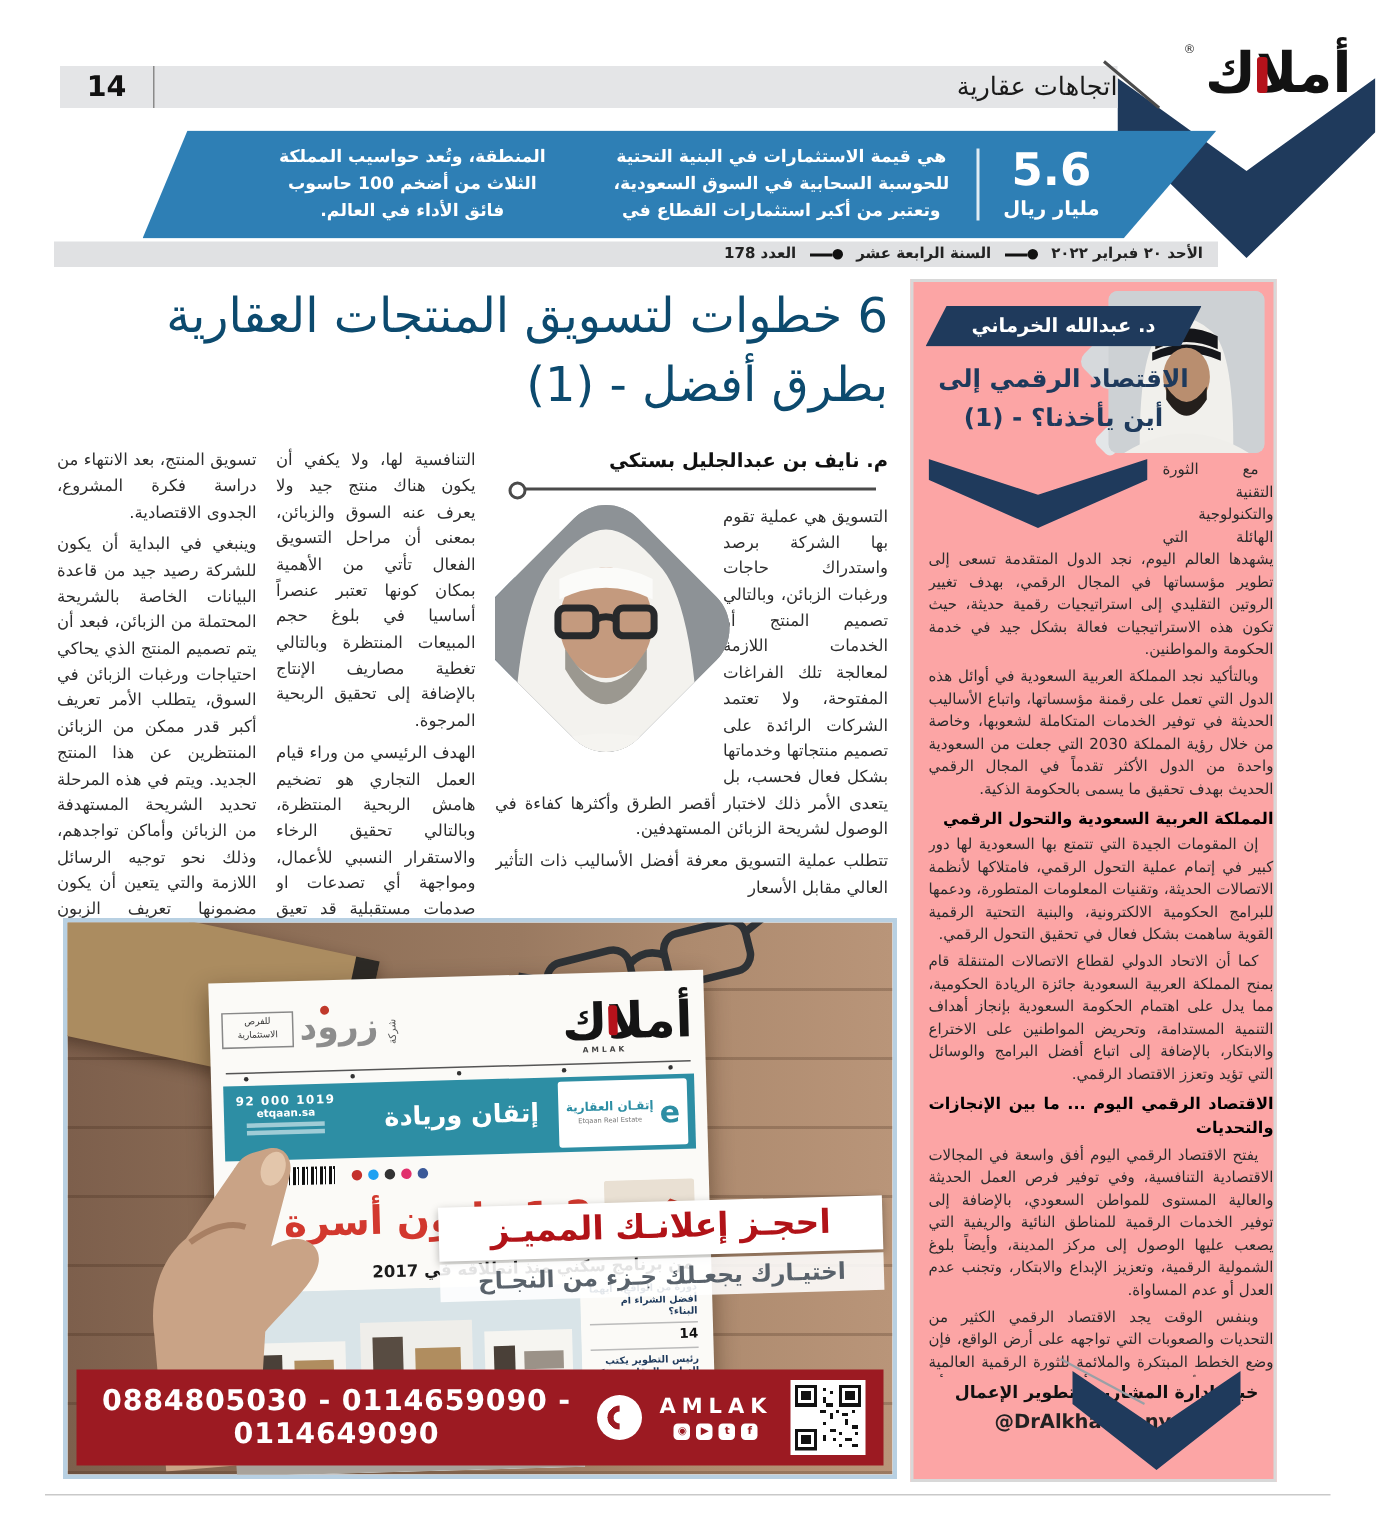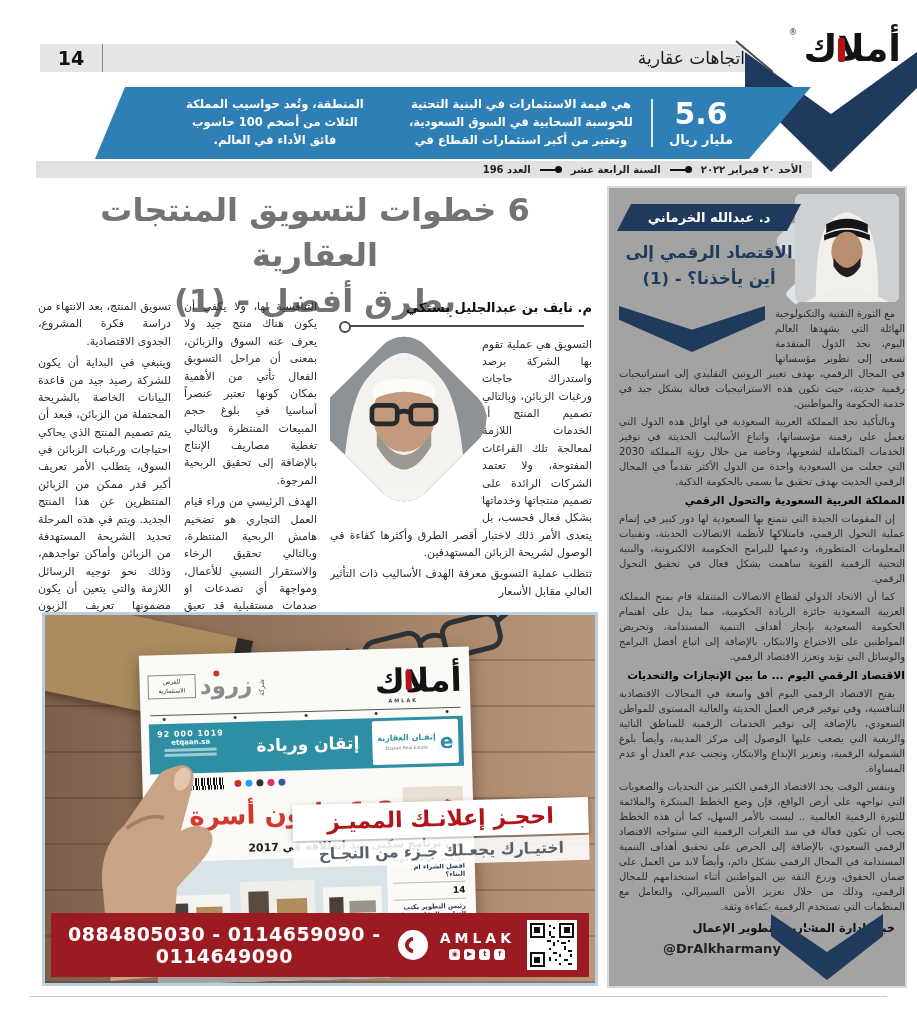--- a/index.html
+++ b/index.html
@@ -28,39 +28,39 @@
   .stat-text.a{width:228px;}
   .stat-text.b{width:196px;margin-right:18px;}
 
   
   .dateline{position:absolute;left:36px;top:161px;width:776px;height:17px;background:#e0e1e3;display:flex;direction:rtl;align-items:center;gap:9px;padding:0 10px;box-sizing:border-box;font-size:10px;font-weight:bold;color:#222;}
   .dl-sep{display:flex;direction:rtl;align-items:center;width:22px;}
   .dl-dot{width:7px;height:7px;border-radius:50%;background:#111;}
   .dl-dash{flex:1;height:2px;background:#111;}
 
   
-  .headline{position:absolute;left:38px;top:188px;width:554px;text-align:center;font-weight:bold;color:#737373;direction:rtl;}
+  .headline{position:absolute;left:38px;top:188px;width:554px;font-weight:normal;color:#0c4a6e;direction:rtl;}
   .hl1{font-size:32px;line-height:1.4;}
   .hl2{font-size:32px;margin-top:4px;}
 
   
   .article-cols{position:absolute;left:38px;top:298px;width:554px;height:314px;display:flex;direction:rtl;gap:13px;overflow:hidden;font-size:11px;line-height:1.58;color:#2d2d2d;text-align:justify;}
   .article-cols p{margin:0 0 4px;}
   .col1{width:262px;flex:none;overflow:hidden;}
   .col2,.col3{width:133px;flex:none;overflow:hidden;}
   .author-name{font-weight:bold;font-size:13px;text-align:right;color:#111;}
   .author-rule{position:relative;height:2px;background:#4a4a4a;width:90%;margin:6px 8px 9px 0;}
   .author-rule-circle{position:absolute;left:-9px;top:-4px;width:8px;height:8px;border:2px solid #4a4a4a;border-radius:50%;background:#fff;}
   .photo-float{float:left;width:150px;height:170px;margin:6px 2px 2px 0;position:relative;}
   .diamond{position:absolute;left:7px;top:10px;width:134px;height:134px;border-radius:30px;transform:rotate(45deg);overflow:hidden;background:linear-gradient(135deg,#a7abae,#74797e);}
   .diamond-corner{position:absolute;left:-26px;bottom:-26px;width:74px;height:74px;background:#24405e;}
   .diamond-face{position:absolute;inset:0;transform:rotate(-45deg) scale(1.45);}
 
   
-  .opinion{position:absolute;left:607px;top:186px;width:300px;height:802px;border:2px solid #d8d8d8;background:#a3a3a3;box-sizing:border-box;}
+  .opinion{position:absolute;left:607px;top:186px;width:244px;height:802px;border:2px solid #d8d8d8;background:#fca5a5;box-sizing:border-box;}
   .op-photo-wrap{position:absolute;right:6px;top:6px;width:104px;height:108px;}
   .op-deco1{position:absolute;left:-15px;top:32px;width:30px;height:30px;background:#d6d9dc;border-radius:7px;transform:rotate(45deg);}
   .op-deco2{position:absolute;left:-7px;bottom:0;width:16px;height:16px;background:#e3e6e8;border-radius:4px;transform:rotate(45deg);}
   .op-photo{position:absolute;inset:0;border-radius:6px;overflow:hidden;background:#cfd3d6;}
   .op-banner{position:absolute;left:8px;top:16px;width:184px;height:27px;background:#1f3a5c;color:#fff;font-weight:bold;font-size:13px;display:flex;align-items:center;justify-content:center;direction:rtl;clip-path:polygon(14px 0,100% 0,calc(100% - 14px) 100%,0 100%);}
   .op-title{position:absolute;left:8px;top:52px;width:184px;text-align:center;font-weight:bold;font-size:16.5px;color:#1e3a5c;line-height:1.55;direction:rtl;}
   .op-body{position:absolute;left:10px;right:0;top:118px;height:612px;overflow:hidden;direction:rtl;text-align:justify;font-size:10px;line-height:1.5;color:#2c2c2c;}
   .op-body p{margin:0 0 3px;text-indent:10px;}
   .op-chevron-float{float:left;width:146px;height:46px;margin:0 10px 8px 0;}
   .op-h{font-weight:bold;color:#000;font-size:10.8px;margin:4px 0 2px;}
@@ -159,21 +159,21 @@
   <span>الأحد ٢٠ فبراير ٢٠٢٢</span>
   <span class="dl-sep">
       <span class="dl-dot"></span>
       <span class="dl-dash"></span>
     </span>
   <span>السنة الرابعة عشر</span>
   <span class="dl-sep">
       <span class="dl-dot"></span>
       <span class="dl-dash"></span>
     </span>
-  <span>العدد 196</span>
+  <span>العدد 178</span>
 </div>
 
 <div class="headline">
   <div class="hl1">6 خطوات لتسويق المنتجات العقارية</div>
   <div class="hl2">بطرق أفضل - (1)</div>
 </div>
 
 <div class="article-cols">
   <div class="col1">
     <div class="author-name">م. نايف بن عبدالجليل بستكي</div>
@@ -194,21 +194,21 @@
               <rect x="53.5" y="43" width="13" height="9.5" rx="2.5"></rect>
               <path d="M46.5,47 Q50,45 53.5,47"></path>
             </g>
             <path d="M36,57 Q50,80 64,57 L64,64 Q50,88 36,64 Z" fill="#9b9890"></path>
             <path d="M8,100 Q50,72 92,100 Z" fill="#f5f4f0"></path>
           </svg>
         </div>
       </div>
     </div>
     <p>التسويق هي عملية تقوم بها الشركة برصد واستدراك حاجات ورغبات الزبائن، وبالتالي تصميم المنتج أو الخدمات اللازمة لمعالجة تلك الفراغات المفتوحة، ولا تعتمد الشركات الرائدة على تصميم منتجاتها وخدماتها بشكل فعال فحسب، بل يتعدى الأمر ذلك لاختبار أقصر الطرق وأكثرها كفاءة في الوصول لشريحة الزبائن المستهدفين.</p>
-    <p>تتطلب عملية التسويق معرفة الهدف الأساليب ذات التأثير العالي مقابل الأسعار</p>
+    <p>تتطلب عملية التسويق معرفة أفضل الأساليب ذات التأثير العالي مقابل الأسعار</p>
   </div>
   <div class="col2">
     <p>التنافسية لها، ولا يكفي أن يكون هناك منتج جيد ولا يعرف عنه السوق والزبائن، بمعنى أن مراحل التسويق الفعال تأتي من الأهمية بمكان كونها تعتبر عنصراً أساسيا في بلوغ حجم المبيعات المنتظرة وبالتالي تغطية مصاريف الإنتاج بالإضافة إلى تحقيق الربحية المرجوة.</p>
     <p>الهدف الرئيسي من وراء قيام العمل التجاري هو تضخيم هامش الربحية المنتظرة، وبالتالي تحقيق الرخاء والاستقرار النسبي للأعمال، ومواجهة أي تصدعات او صدمات مستقبلية قد تعيق العمل. وسنطرح في هذا العدد والأعداد التالية أهم الخطوات التي يجب إتباعها عند</p>
   </div>
   <div class="col3">
     <p>تسويق المنتج، بعد الانتهاء من دراسة فكرة المشروع، الجدوى الاقتصادية.</p>
     <p>وينبغي في البداية أن يكون للشركة رصيد جيد من قاعدة البيانات الخاصة بالشريحة المحتملة من الزبائن، فبعد أن يتم تصميم المنتج الذي يحاكي احتياجات ورغبات الزبائن في السوق، يتطلب الأمر تعريف أكبر قدر ممكن من الزبائن المنتظرين عن هذا المنتج الجديد. ويتم في هذه المرحلة تحديد الشريحة المستهدفة من الزبائن وأماكن تواجدهم، وذلك نحو توجيه الرسائل اللازمة والتي يتعين أن يكون مضمونها تعريف الزبون بالمنتج والإضافات التي يحققها له. فكما هو معلوم بأن ازدياد مؤشر بقاء الزبائن لهي علامة جيدة على زيادة المبيعات المنتظرة في المستقبل.</p>
   </div>
 </div>

